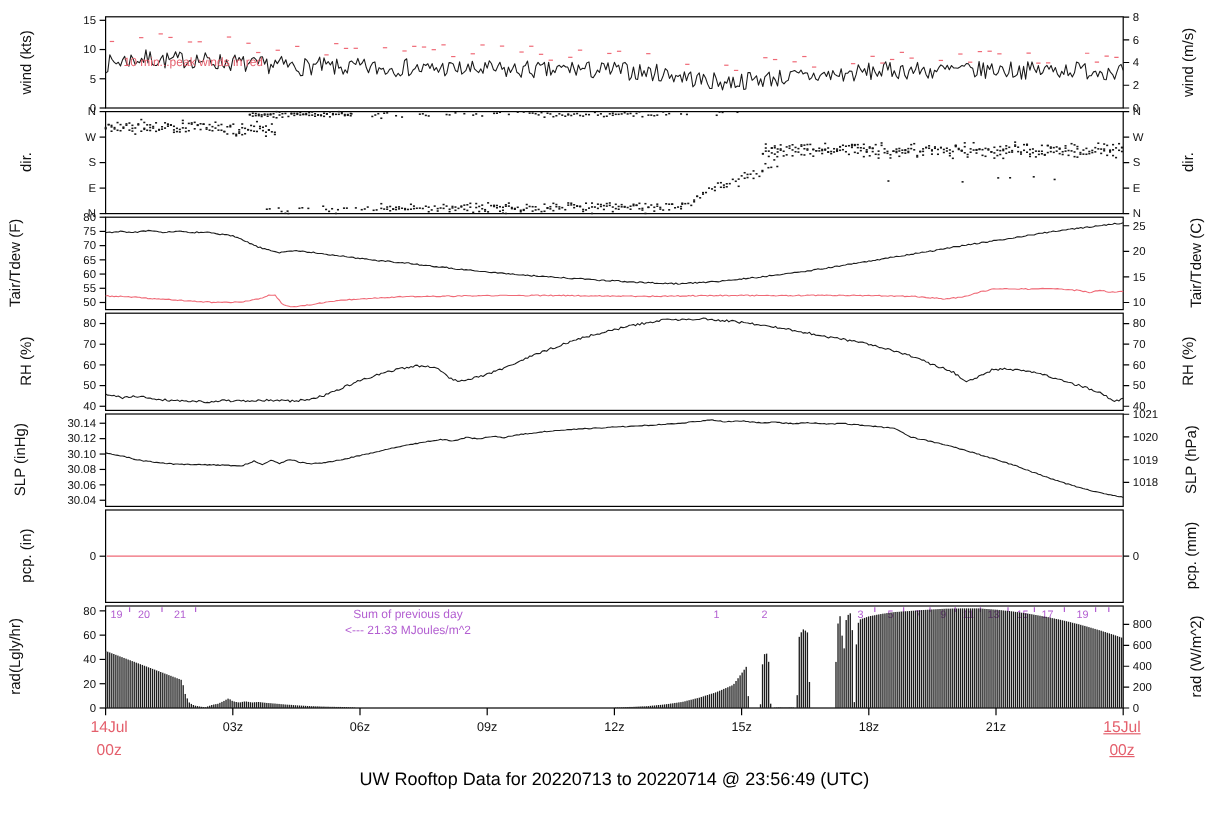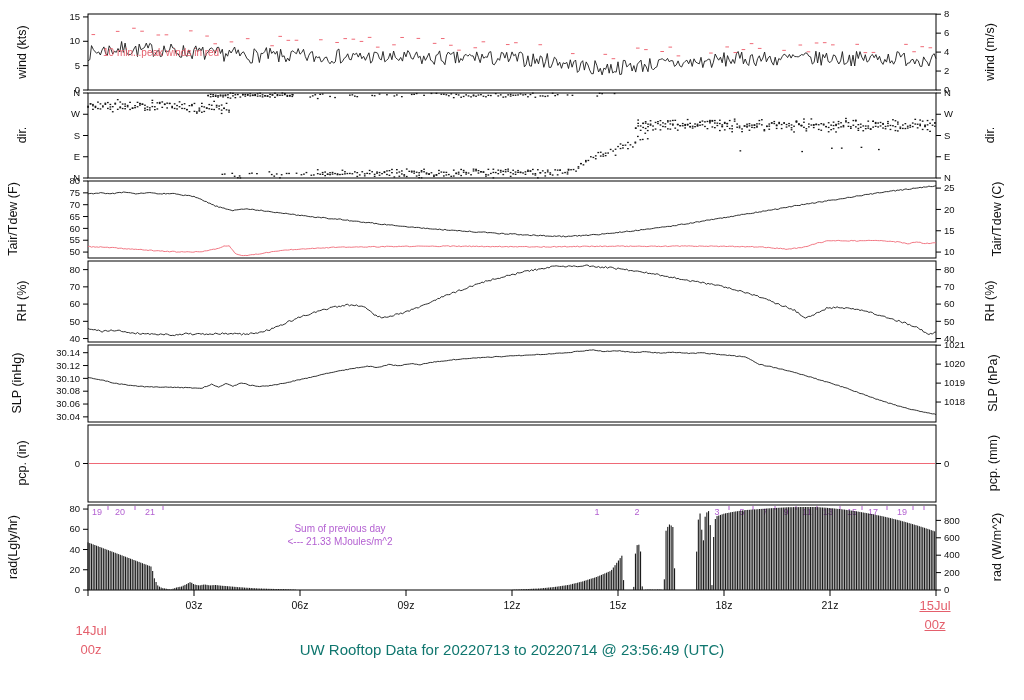--- a/index.html
+++ b/index.html
@@ -4,21 +4,21 @@
 <style>
   html,body{margin:0;padding:0;background:#fff;}
   #screen{position:relative;width:1024px;height:700px;background:#ffffff;overflow:hidden;
           font-family:"Liberation Sans","DejaVu Sans",sans-serif;}
   #plot{position:absolute;left:0;top:0;}
   .ylab{position:absolute;width:150px;height:18px;line-height:18px;text-align:center;
         transform:rotate(-90deg);font-size:12.5px;color:#111;white-space:nowrap;}
   .note-red{position:absolute;font-size:10px;color:#e45f6c;white-space:nowrap;margin-top:32px;}
   .note-purple{position:absolute;font-size:10px;color:#b35fd1;text-align:center;line-height:13px;white-space:nowrap;}
   .date-red{position:absolute;font-size:13px;color:#e45f6c;text-align:center;line-height:19px;}
-  #title{position:absolute;left:0;right:0;top:641px;text-align:center;font-size:15px;color:#0f766e;}
+  #title{position:absolute;left:0;right:0;top:641px;text-align:center;font-size:15px;color:#000000;}
   svg text{font-family:"Liberation Sans","DejaVu Sans",sans-serif;}
 </style>
 </head>
 <body>
 
 <div id="screen">
   <svg id="plot" width="1024" height="700">
       <g>
         <rect x="88" y="14" width="848" height="76" fill="none" stroke="#000" stroke-width="1"></rect>
         <line x1="83" x2="88" y1="90" y2="90" stroke="#000" stroke-width="1"></line>
@@ -1464,26 +1464,26 @@
 
   <div class="ylab" style="left:915px;top:43px;">wind (m/s)</div>
   <div class="ylab" style="left:915px;top:126px;">dir.</div>
   <div class="ylab" style="left:922px;top:210px;">Tair/Tdew (C)</div>
   <div class="ylab" style="left:915px;top:292px;">RH (%)</div>
   <div class="ylab" style="left:918px;top:374px;">SLP (hPa)</div>
   <div class="ylab" style="left:918px;top:454px;">pcp. (mm)</div>
   <div class="ylab" style="left:922px;top:538px;">rad (W/m^2)</div>
 
   <div class="note-red" style="left:103px;top:15px;">10 min...peak winds in red</div>
-  <div class="note-purple" style="left:240px;top:522px;width:200px;">
+  <div class="note-purple" style="left:240px;top:506px;width:200px;">
     <div>Sum of previous day</div>
     <div>&lt;--- 21.33 MJoules/m^2</div>
   </div>
 
-  <div class="date-red" style="left:67px;top:596px;width:48px;margin-top:25px;">
+  <div class="date-red" style="left:67px;top:596px;width:48px;">
     <div>14Jul</div>
     <div>00z</div>
   </div>
   <div class="date-red" style="left:911px;top:596px;width:48px;text-decoration:underline;">
     <div>15Jul</div>
     <div>00z</div>
   </div>
 
   <div id="title">UW Rooftop Data for 20220713  to  20220714 @ 23:56:49  (UTC)</div>
 </div>

